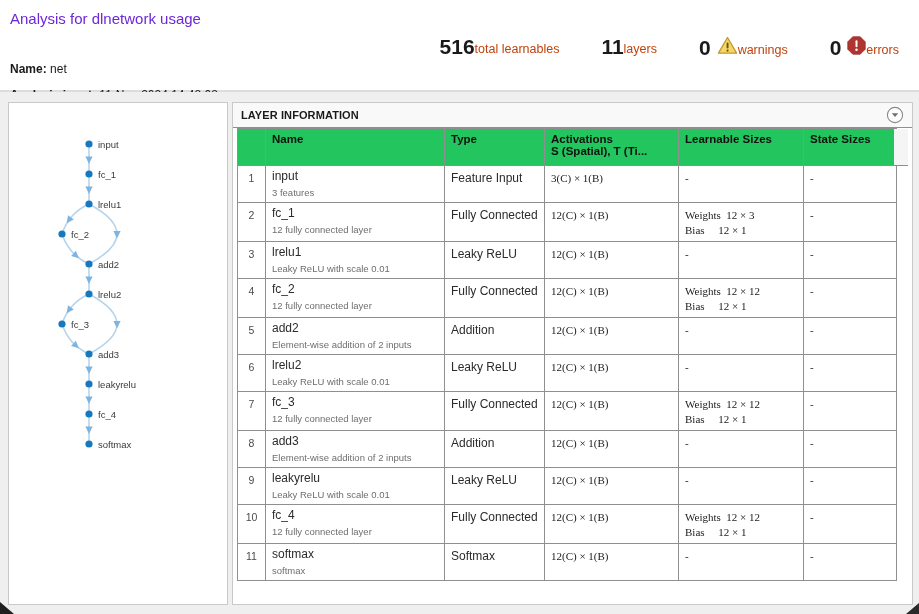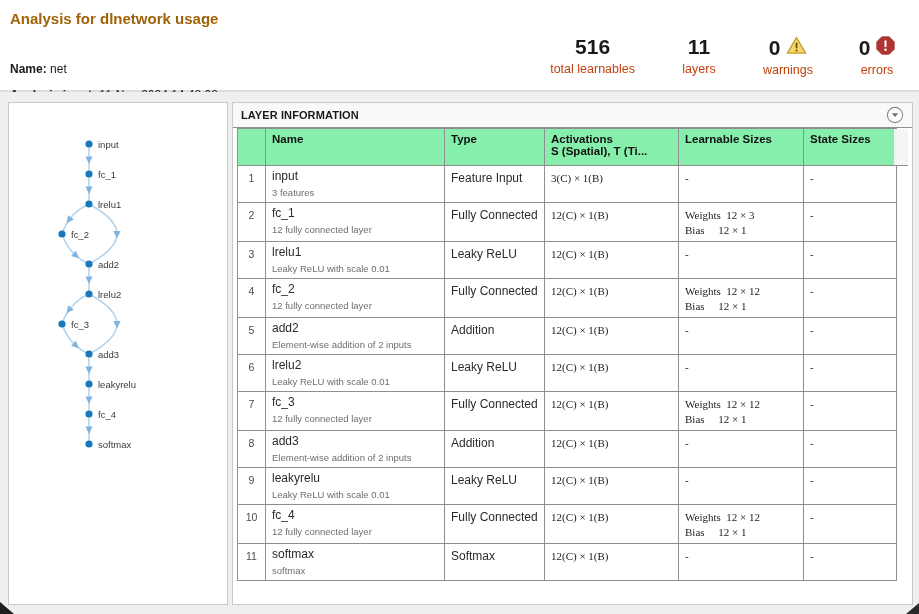--- a/index.html
+++ b/index.html
@@ -5,29 +5,29 @@
   * { margin:0; padding:0; box-sizing:border-box; }
   html,body { width:919px; height:614px; }
   body {
     position:relative; overflow:hidden; background:#ffffff;
     font-family:"Liberation Sans", sans-serif; color:#1a1a1a;
   }
 
   
   .top-header { position:absolute; left:0; top:0; width:919px; height:92px;
     background:#ffffff; border-bottom:2px solid #dcdcdc; }
-  .page-title { position:absolute; left:10px; top:10px; font-size:15px; font-weight:bold; color:#a16207; }
+  .page-title { position:absolute; left:10px; top:10px; font-size:15px; font-weight:normal; color:#6d28d9; }
   .meta-line { position:absolute; left:10px; font-size:12px; color:#1a1a1a;margin-top:24px; }
   .meta-line.name { top:38px; }
   .meta-line.date { top:64px; }
   .meta-line b { font-weight:bold; }
   .meta-line span.val { font-weight:normal; }
 
   .stats { position:absolute; right:20px; top:36px; display:flex; gap:42px; align-items:flex-start; }
-  .stat { display:flex; flex-direction:column; align-items:center; min-width:44px; }
+  .stat { display:flex; flex-direction:row; align-items:center; min-width:44px; }
   .stat-value-row { display:flex; align-items:center; gap:6px; }
   .stat-value { font-size:21px; font-weight:bold; color:#1a1a1a; line-height:22px; }
   .stat-label { font-size:12.5px; color:#c2410c; margin-top:4px; white-space:nowrap; }
 
   
   .workspace { position:absolute; left:0; top:92px; width:919px; height:522px; background:#efefef; }
 
   .panel { position:absolute; background:#ffffff; border:1px solid #c9c9c9; }
   .left-panel  { left:8px;   top:10px; width:220px; height:503px; }
   .right-panel { left:232px; top:10px; width:681px; height:503px; }
@@ -35,21 +35,21 @@
   
   .panel-titlebar { position:relative; height:25px; background:#f9f9f9;
     border-bottom:1px solid #8f8f8f; }
   .panel-title { position:absolute; left:8px; top:6px; font-size:11px; font-weight:bold;
     letter-spacing:0.1px; color:#1a1a1a; }
   .collapse-btn { position:absolute; right:8px; top:3px; width:18px; height:18px; cursor:pointer; }
 
   .table-wrap { position:relative; margin:0 4px; }
   table { border-collapse:collapse; table-layout:fixed; width:659px; }
   th, td { border:1px solid #8f8f8f; vertical-align:top; text-align:left; overflow:hidden; }
-  thead th { background:#86efac; font-size:11.5px; font-weight:bold; color:#111;
+  thead th { background:#22c55e; font-size:11.5px; font-weight:bold; color:#111;
     padding:4px 6px; height:37px;margin-top:16px; }
   thead th.c-num { padding:4px 2px; }
   th .th-sub { display:block; font-weight:bold; }
   tbody tr { height:37px; }
   td { background:#ffffff; padding:3px 6px; }
   td.c-num { text-align:center; font-size:10.5px; color:#4a4a4a; padding-top:6px; }
   .cell-main { font-size:12px; color:#2b2b2b; line-height:15px; }
   .cell-sub  { font-size:9.5px; color:#6e6e6e; margin-top:3px; line-height:11px; }
   td.c-type { font-size:12px; color:#2b2b2b; padding-top:5px; }
   td.mono { font-family:Liberation Serif, serif; font-size:11px; color:#222;

